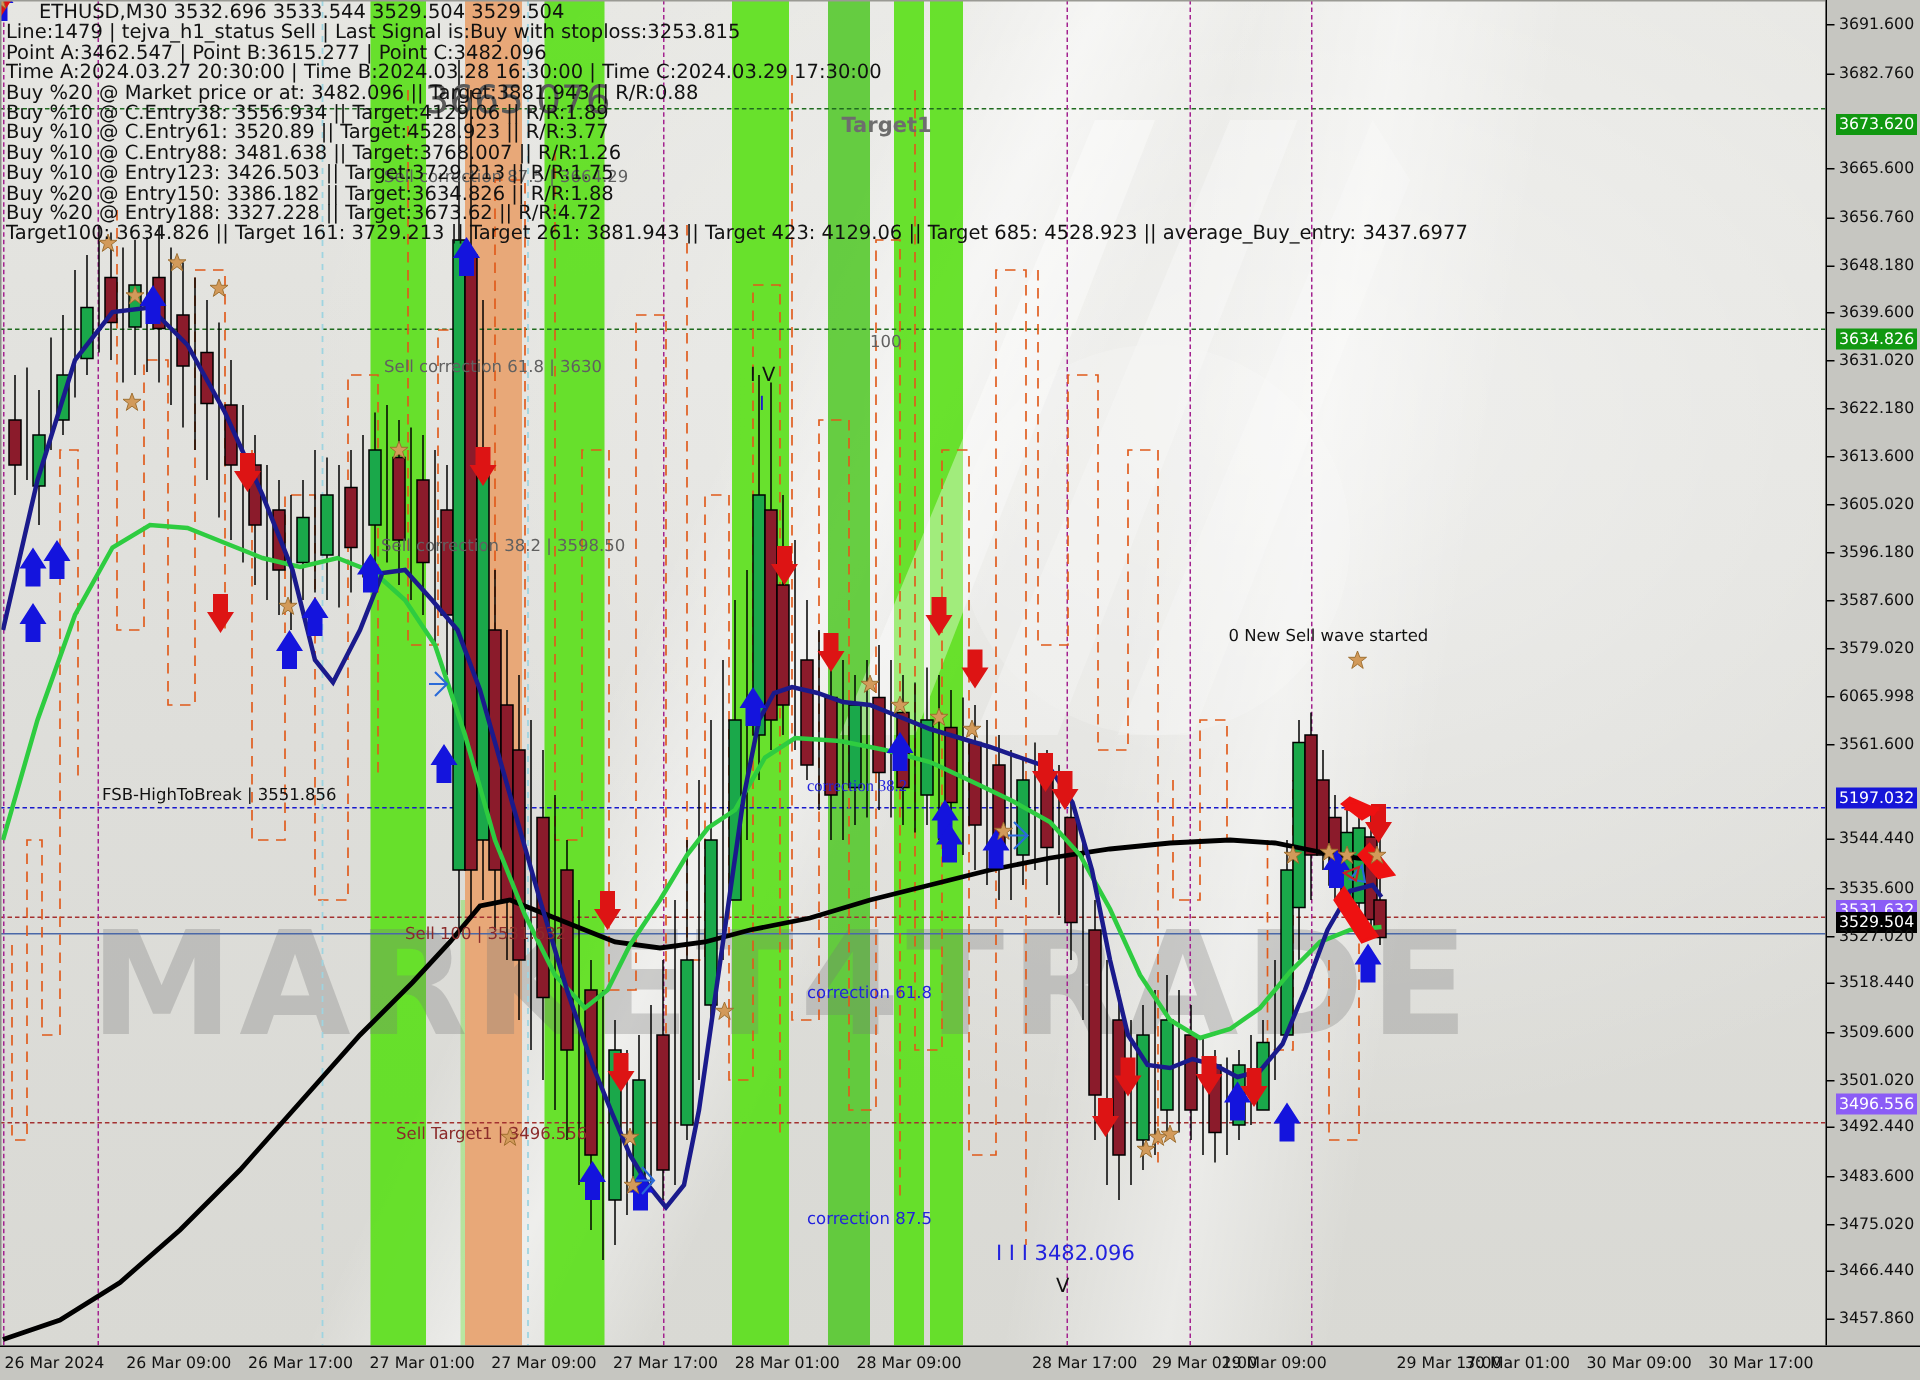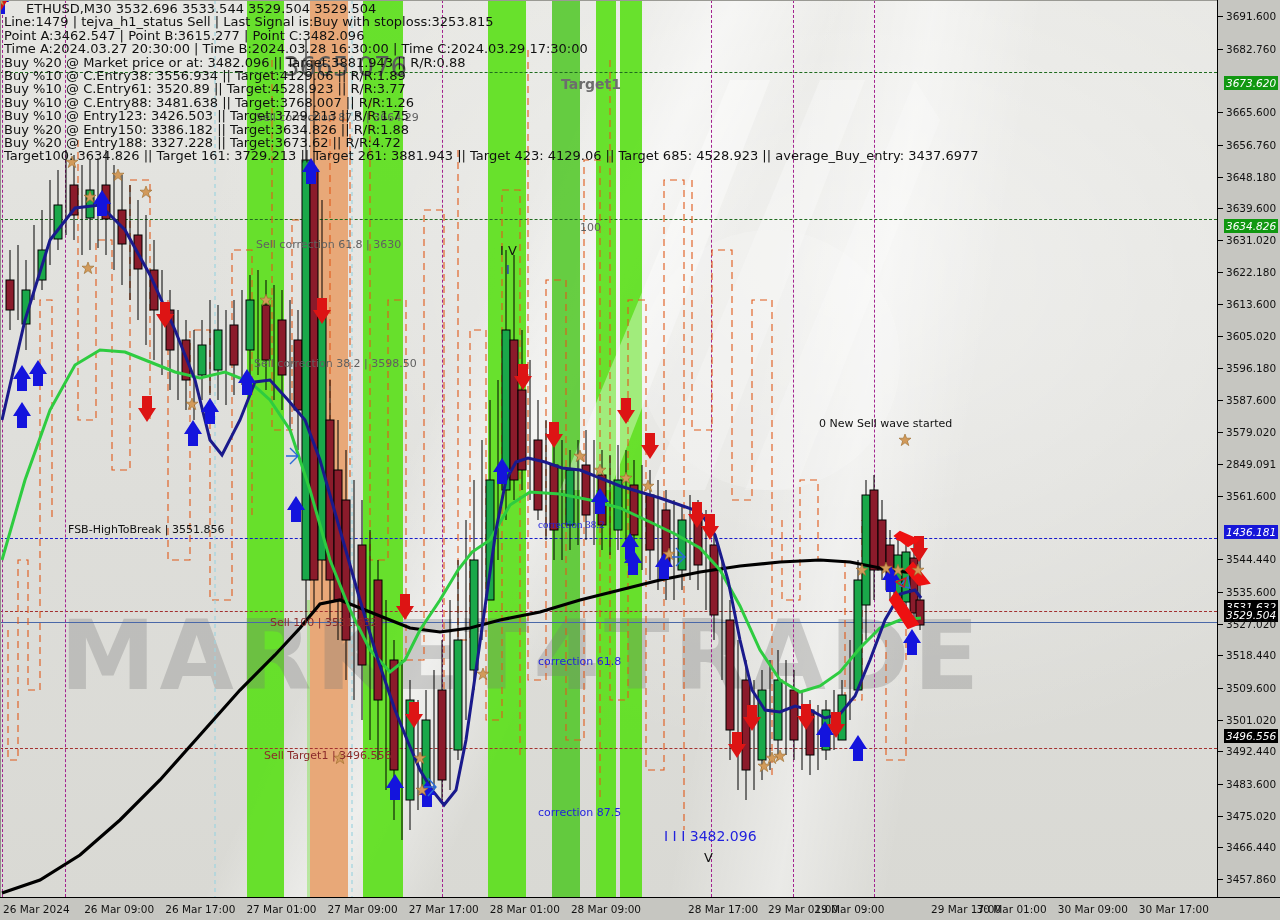--- a/index.html
+++ b/index.html
@@ -55,24 +55,24 @@
   
   .vline{position:absolute;top:0;height:897px;width:0;border-left:1px dashed #a3228f;}
 
   
   #yaxis{position:absolute;left:1217px;top:0;width:63px;height:897px;background:#c6c6c1;
          border-left:1px solid #000;}
   #yaxis .tick{position:absolute;left:0;width:5px;height:0;border-top:1px solid #000;}
   #yaxis .ylab{position:absolute;left:8px;font-size:10.5px;color:#111;white-space:nowrap;
         transform:translateY(-50%);font-family:"DejaVu Sans","Liberation Sans",sans-serif;}
   .pricebox{position:absolute;left:6px;font-size:10.5px;white-space:nowrap;padding:1px 2px;
-        transform:translateY(-50%);font-family:"DejaVu Sans","Liberation Sans",sans-serif;font-style:italic;}
+        transform:translateY(-50%);font-family:"DejaVu Sans","Liberation Sans",sans-serif;}
   .pricebox.green{background:#119811;color:#fff;}
   .pricebox.blue{background:#1616d8;color:#fff;}
-  .pricebox.red{background:#000000;color:#fff;}
+  .pricebox.red{background:#8b5cf6;color:#fff;}
   .pricebox.black{background:#000;color:#fff;}
 
   
   #xaxis{position:absolute;left:0;top:897px;width:1280px;height:23px;background:#c6c6c1;
          border-top:1px solid #000;}
   #xaxis .xlab{position:absolute;top:5px;font-size:10.5px;color:#111;white-space:nowrap;
         font-family:"DejaVu Sans","Liberation Sans",sans-serif;}
 
   
   #topline{position:absolute;left:0;top:0;width:1217px;height:0;border-top:1px solid #9a9a94;}
@@ -498,24 +498,24 @@
       <div class="ylab" style="top: 304.168px;">3613.600</div>
       <div class="tick" style="top: 335.84px;"></div>
       <div class="ylab" style="top: 335.84px;">3605.020</div>
       <div class="tick" style="top: 368.471px;"></div>
       <div class="ylab" style="top: 368.471px;">3596.180</div>
       <div class="tick" style="top: 400.143px;"></div>
       <div class="ylab" style="top: 400.143px;">3587.600</div>
       <div class="tick" style="top: 431.815px;"></div>
       <div class="ylab" style="top: 431.815px;">3579.020</div>
       <div class="tick" style="top: 464.447px;"></div>
-      <div class="ylab" style="top: 464.447px;">2849.091</div>
+      <div class="ylab" style="top: 464.447px;">6065.998</div>
       <div class="tick" style="top: 496.119px;"></div>
       <div class="ylab" style="top: 496.119px;">3561.600</div>
-      <div class="pricebox blue" style="top: 532.087px;">1436.181</div>
+      <div class="pricebox blue" style="top: 532.087px;">5197.032</div>
       <div class="tick" style="top: 559.462px;"></div>
       <div class="ylab" style="top: 559.462px;">3544.440</div>
       <div class="tick" style="top: 592.094px;"></div>
       <div class="ylab" style="top: 592.094px;">3535.600</div>
       <div class="pricebox red" style="top: 606.741px;">3531.632</div>
       <div class="pricebox black" style="top: 614.596px;">3529.504</div>
       <div class="tick" style="top: 623.766px;"></div>
       <div class="ylab" style="top: 623.766px;">3527.020</div>
       <div class="tick" style="top: 655.438px;"></div>
       <div class="ylab" style="top: 655.438px;">3518.440</div>

